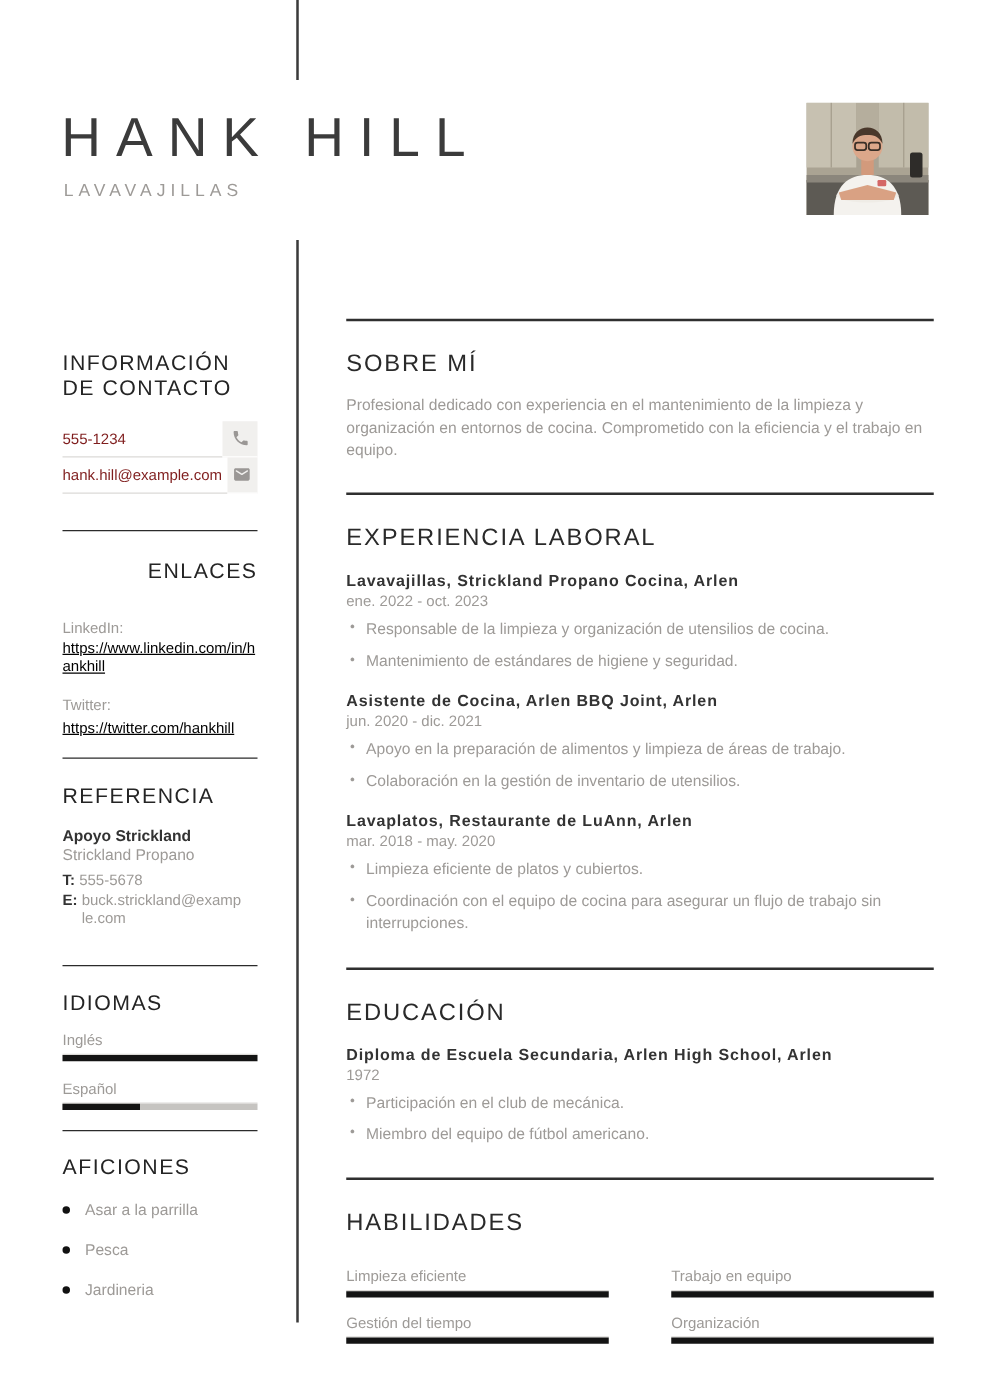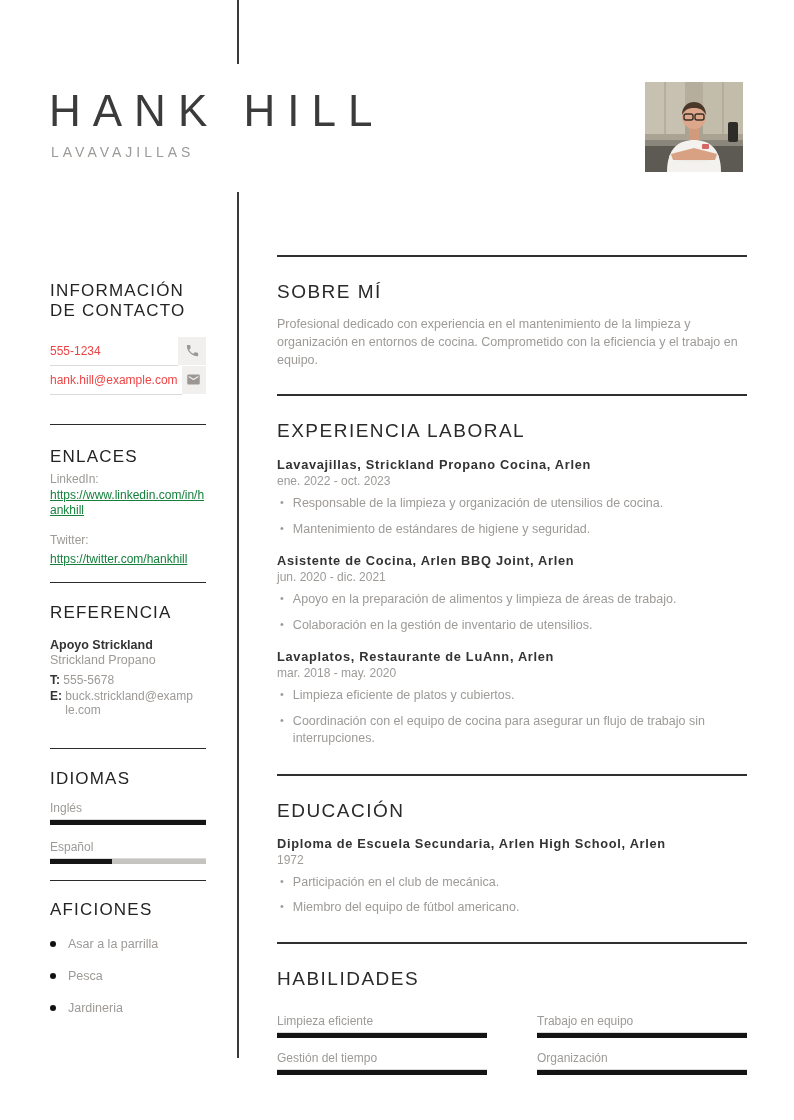--- a/index.html
+++ b/index.html
@@ -37,37 +37,37 @@
   
   .sidebar { position: absolute; left: 50px; top: 281px; width: 156px; }
   .side-heading {
     font-size: 17px; font-weight: 500; color: #242424;
     letter-spacing: 1.2px; line-height: 1.2; margin-bottom: 15px;
   }
   .side-rule { border: none; border-top: 1.5px solid #2b2b2b; }
 
   .contact-row { display: flex; align-items: stretch; }
   .contact-text {
-    flex: 1; font-size: 12px; color: #ef4444; line-height: 1.25;
+    flex: 1; font-size: 12px; color: #7f1d1d; line-height: 1.25;
     padding: 7px 4px 6px 0; border-bottom: 1px solid #dcdad7;
   }
   .contact-row:last-child .contact-text { border-bottom: none; }
   .contact-icon {
     width: 28px; background: #f1f0ee; display: flex;
     align-items: center; justify-content: center;
     border-bottom: 1px solid #ffffff;
   }
   .contact-icon svg { width: 15px; height: 15px; fill: #9a9795; }
 
   .rule-links { margin-top: 29px; }
-  .h-enlaces { margin-top: 22px; margin-bottom: 5px; }
+  .h-enlaces { margin-top: 22px; margin-bottom: 28px; text-align: right; }
   .link-block { margin-bottom: 15px; }
   .link-label { font-size: 12px; color: #9d9a97; margin-bottom: 2px; }
   .link-url {
-    font-size: 12px; color: #15803d; text-decoration: underline;
+    font-size: 12px; color: #000000; text-decoration: underline;
     line-height: 1.25; word-break: break-all; display: inline-block;
   }
 
   .rule-ref { margin-top: 13px; }
   .h-referencia { margin-top: 20px; margin-bottom: 14px; }
   .ref-name { font-size: 12.5px; font-weight: bold; color: #333333; margin-bottom: 1px; }
   .ref-company { font-size: 12.5px; color: #9d9a97; margin-bottom: 6px; }
   .ref-line { font-size: 12px; color: #9d9a97; line-height: 1.2; margin-bottom: 2px; }
   .ref-line b { color: #333333; }
   .ref-email-value { display: inline-block; vertical-align: top; width: 128px; word-break: break-all; }

